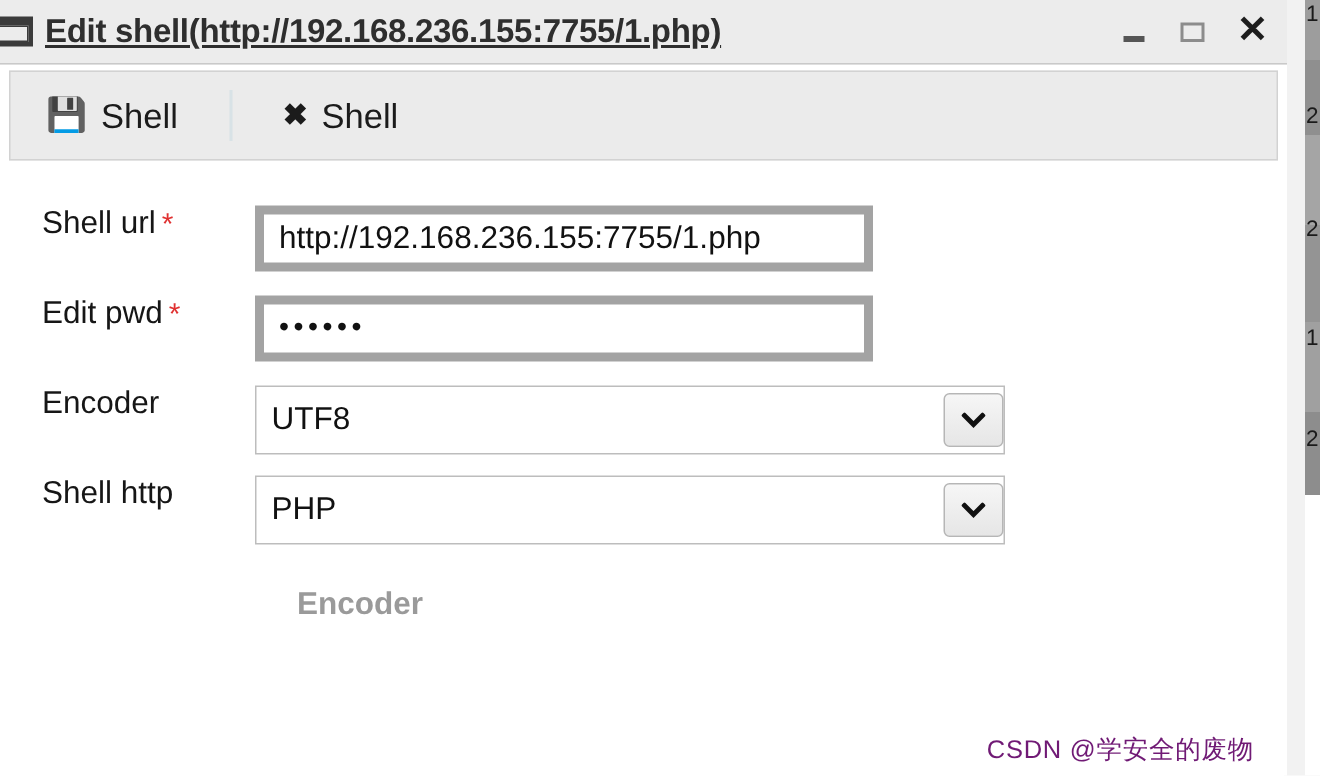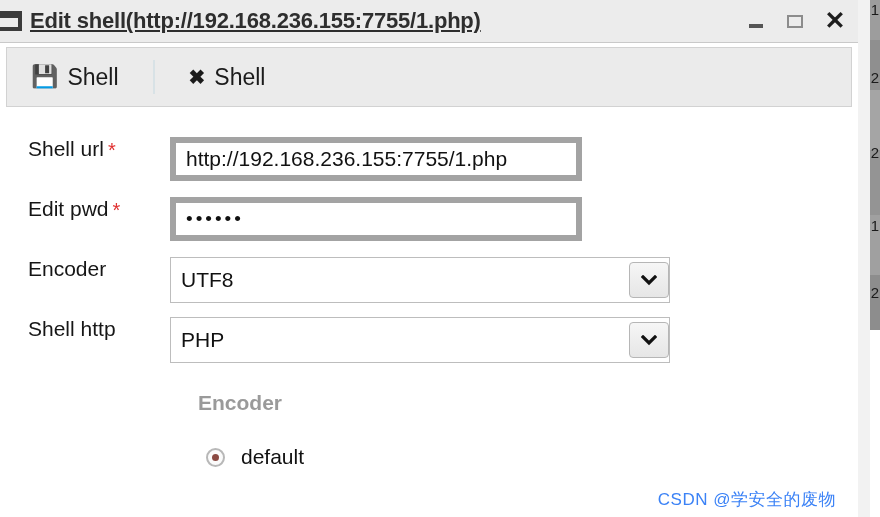--- a/index.html
+++ b/index.html
@@ -285,21 +285,21 @@
     font-size: 21px;
     color: #111111;
   }
 
   
   #watermark {
     position: absolute;
     right: 22px;
     bottom: 6px;
     font-size: 17px;
-    color: #3b82f6;
+    color: #701a75;
     white-space: nowrap;
     letter-spacing: 0.5px;
   }
 </style>
 </head>
 <body>
 
 <div id="bg-window">
   <div class="bg-col"></div>
   <div class="bg-digit" style="top:2px;">1</div>
@@ -372,23 +372,19 @@
         <span class="arrow-btn">
           <svg width="16" height="11" viewBox="0 0 16 11">
               <path d="M2 2 L8 8 L14 2" stroke="#111" stroke-width="3.2" fill="none" stroke-linecap="square"></path>
             </svg>
         </span>
       </div>
     </div>
 
     <div id="encoder-group">
       <div id="encoder-title">Encoder</div>
-      <div class="radio-row">
-        <span class="radio checked"></span>
-        <span class="radio-label">default</span>
-      </div>
     </div>
 
   </div>
 
   <div id="watermark">CSDN @学安全的废物</div>
 
 </div>
 
 </body></html>

